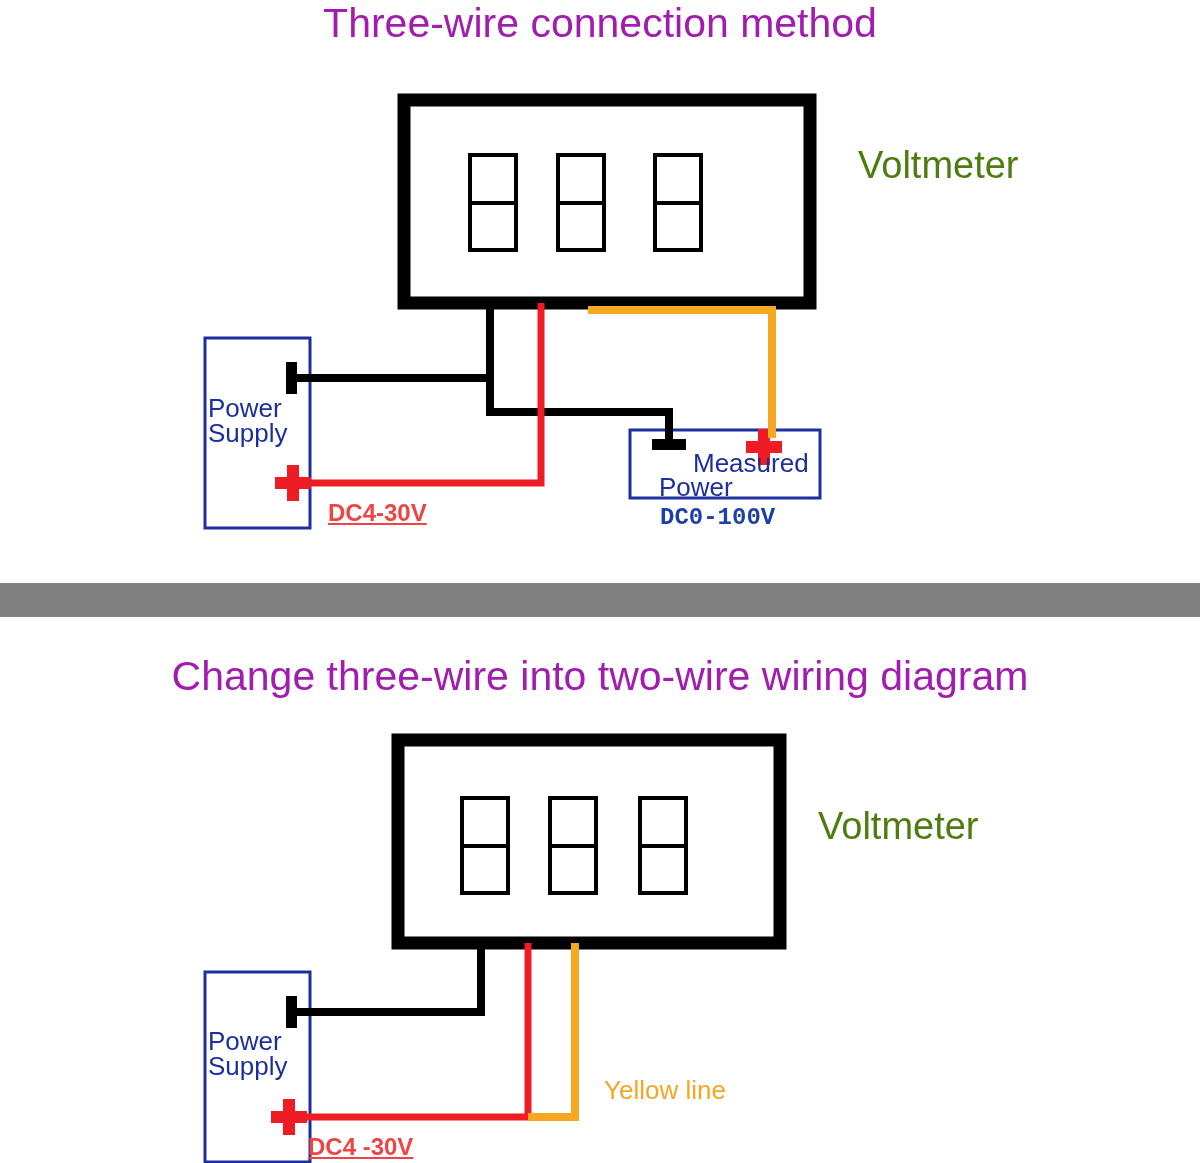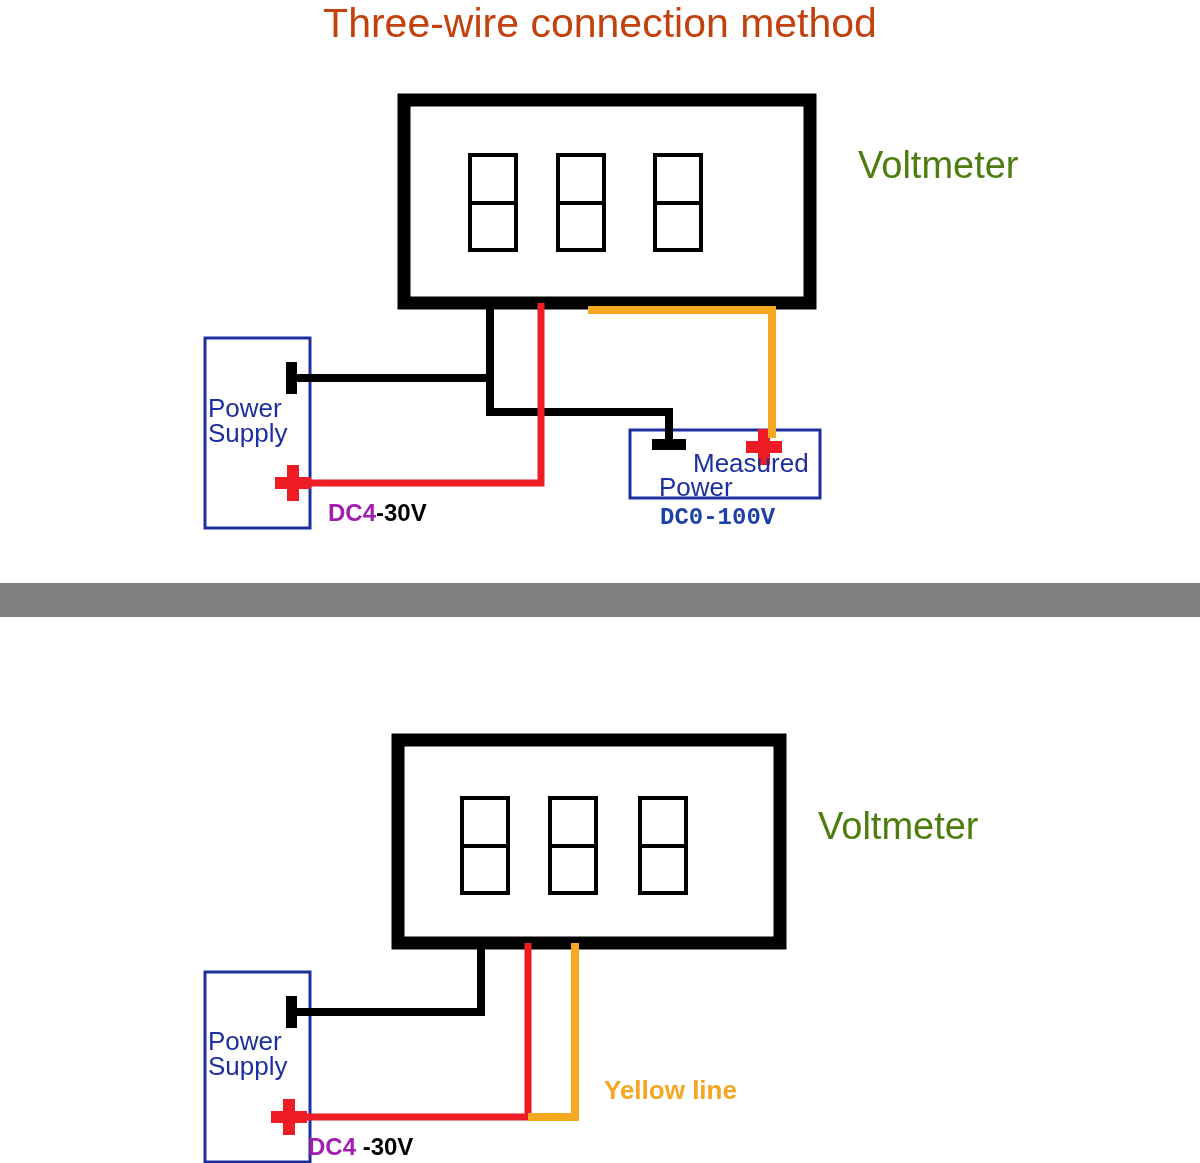--- a/index.html
+++ b/index.html
@@ -29,21 +29,21 @@
     width: 1200px;
     height: 34px;
     background: #808080;
   }
 
   .title {
     position: absolute;
     width: 100%;
     text-align: center;
     font-size: 41px;
-    color: #c2410c;
+    color: #a21caf;
     font-family: "Liberation Sans", sans-serif;
     white-space: nowrap;
   }
   #title-top { top: 0px; }
   #title-bottom { top: 33px; }
 
   svg { display: block; }
 
   .lbl {
     position: absolute;
@@ -60,28 +60,28 @@
     font-size: 26px;
   }
   .lbl-blue-bold {
     color: #1d3fa8;
     font-size: 24px;
     font-weight: bold;
   }
   .lbl-yellow {
     color: #f5a623;
     font-size: 26px;
-    font-weight: bold;
+    font-weight: normal;
   }
   .lbl-dc-red {
     font-size: 24px;
     font-weight: bold;
   }
-  .dc-blue { color: #a21caf; }
-  .dc-red { color: #000000; }
+  .dc-blue { color: #ef4444; text-decoration: underline; }
+  .dc-red { color: #ef4444; text-decoration: underline; }
 </style>
 </head>
 <body>
 
 <div class="panel" id="panel-top">
 
   <div class="title" id="title-top">Three-wire connection method</div>
 
   <svg width="1200" height="580" viewBox="0 0 1200 580">
 
@@ -131,20 +131,21 @@
   <div class="lbl lbl-blue" style="left:693px; top:450px;">Measured</div>
   <div class="lbl lbl-blue" style="left:659px; top:474px;">Power</div>
 
   <div class="lbl lbl-blue-bold" style="left:660px; top:505px;font-family:Liberation Mono, monospace;">DC0-100V</div>
 </div>
 
 <div class="divider"></div>
 
 <div class="panel" id="panel-bottom">
 
+  <div class="title" id="title-bottom">Change three-wire into two-wire wiring diagram</div>
 
   <svg width="1200" height="543" viewBox="0 0 1200 543">
 
     <rect x="398" y="120" width="382" height="203" fill="#ffffff" stroke="#000000" stroke-width="13"></rect>
 
     <g>
       <rect x="462" y="178" width="46" height="95" fill="none" stroke="#000000" stroke-width="4"></rect>
       <line x1="462" y1="226" x2="508" y2="226" stroke="#000000" stroke-width="4"></line>
       <rect x="550" y="178" width="46" height="95" fill="none" stroke="#000000" stroke-width="4"></rect>
       <line x1="550" y1="226" x2="596" y2="226" stroke="#000000" stroke-width="4"></line>

